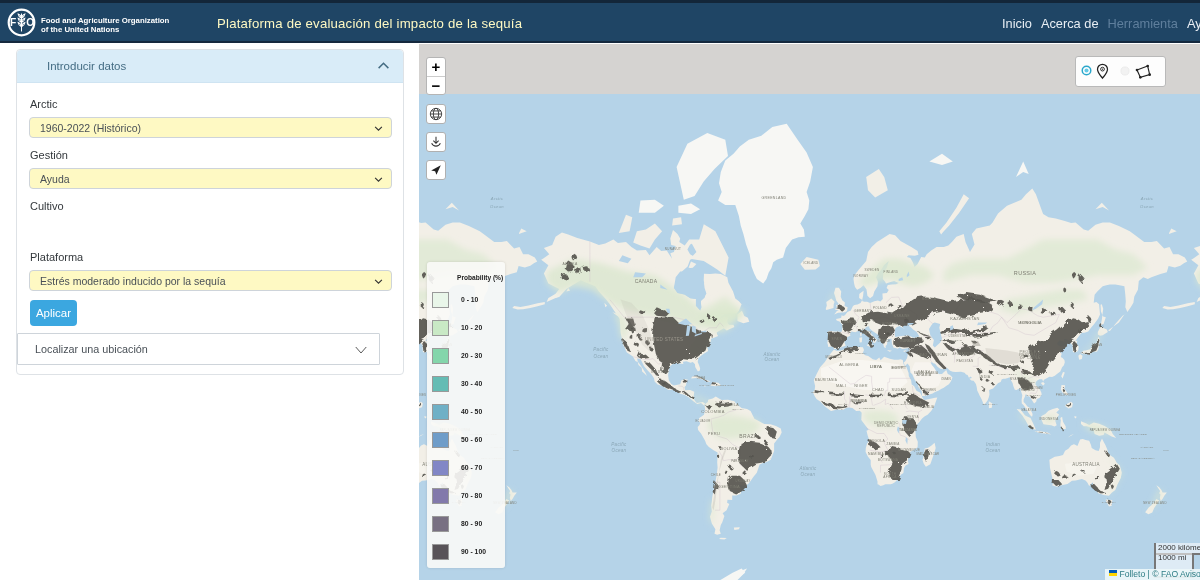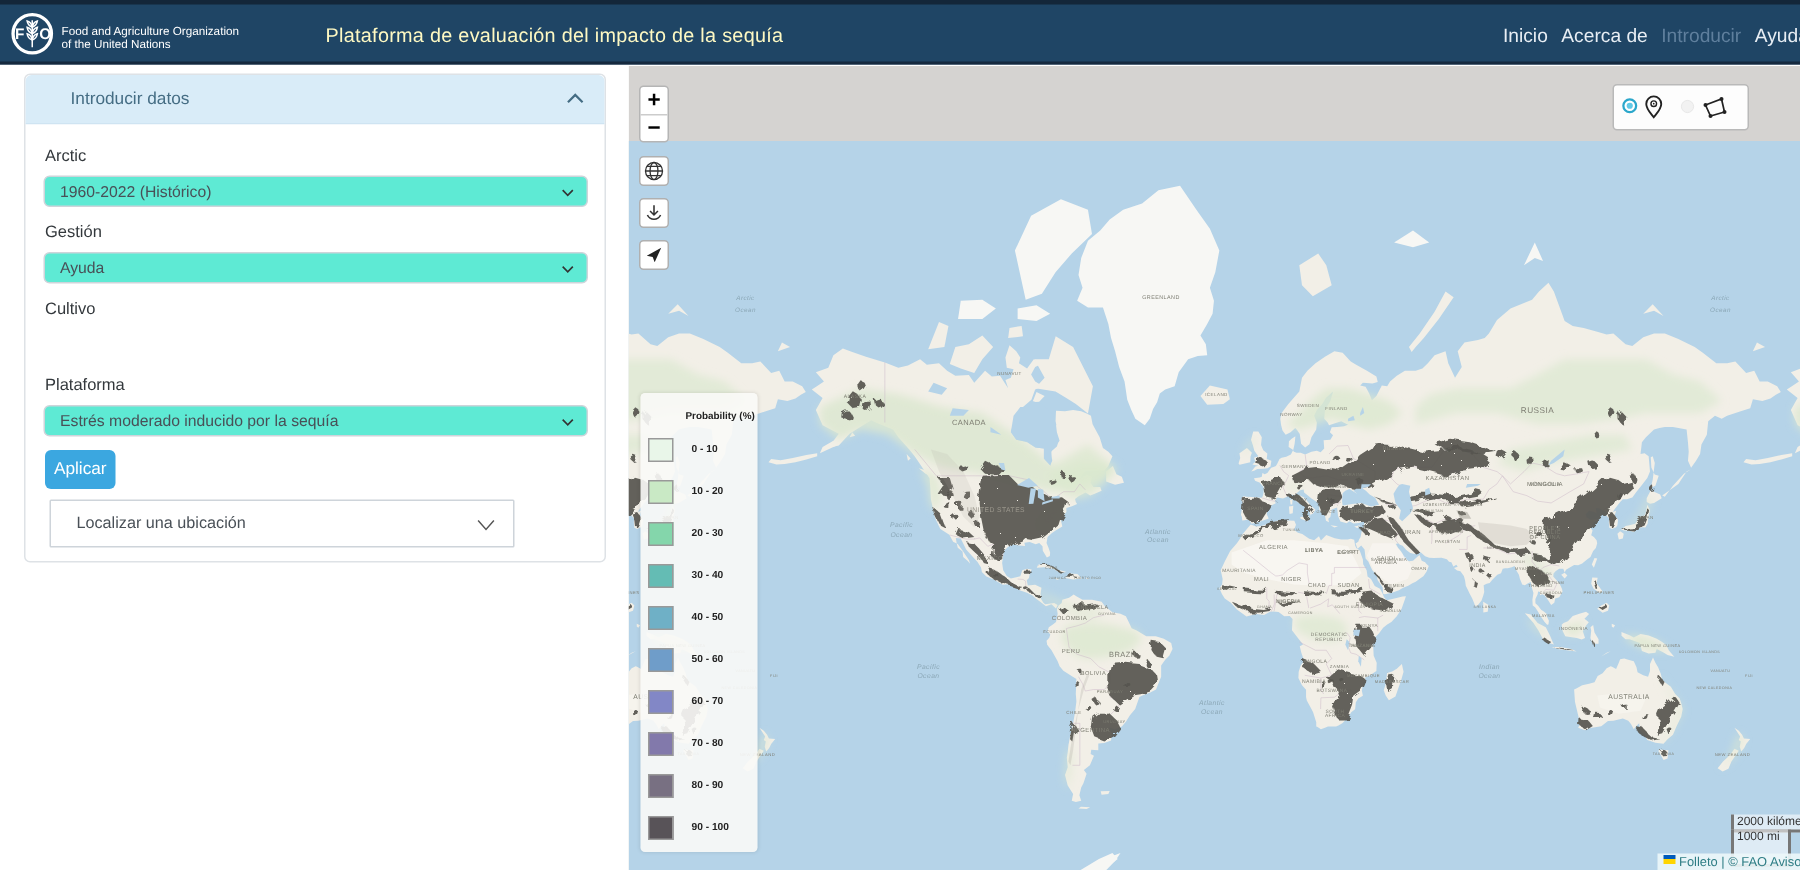--- a/index.html
+++ b/index.html
@@ -1,32 +1,32 @@
 <!DOCTYPE html>
 <html><head><meta charset="utf-8">
 <style>
 *{margin:0;padding:0;box-sizing:border-box}
 html,body{width:1200px;height:580px;overflow:hidden;font-family:"Liberation Sans",sans-serif;background:#fff}
 .hdr{position:absolute;left:0;top:0;width:1200px;height:43px;background:#1f4565;border-top:3px solid #132639;border-bottom:2px solid #15293e}
 .logo{position:absolute;left:7px;top:5px}
-.logotxt{position:absolute;left:41px;top:13px;color:#fff;font-weight:normal;font-size:7.8px;line-height:9px}
+.logotxt{position:absolute;left:41px;top:13px;color:#fff;font-weight:bold;font-size:7.8px;line-height:9px}
 .title{position:absolute;left:217px;top:13px;color:#fef9c3;font-size:13.2px;letter-spacing:0.2px}
 .nav{position:absolute;left:1002px;top:13px;font-size:12.8px;color:#e8eef4;white-space:nowrap}
 .nav span{margin-right:9px}
 .nav .dim{color:#5f7f9d}
 .card{position:absolute;left:16px;top:49px;width:388px;height:326px;background:#fff;border:1px solid #dee2e6;border-radius:4px}
 .cardhdr{position:absolute;left:0;top:0;width:100%;height:33px;background:#d9ecf8;border-bottom:1px solid #cfe4f2;border-radius:4px 4px 0 0;color:#456d84;font-size:11.5px}
 .cardhdr .t{position:absolute;left:30px;top:10px}
 .cardhdr svg{position:absolute;right:13px;top:10px}
 .lbl{position:absolute;left:13px;font-size:11px;color:#33383c}
-.sel{position:absolute;left:12px;width:363px;height:21px;border:1px solid #ced4da;border-radius:4px;font-size:10.5px;color:#495057;background:#5eead4}
+.sel{position:absolute;left:12px;width:363px;height:21px;border:1px solid #ced4da;border-radius:4px;font-size:10.5px;color:#495057;background:#fef9c3}
 .sel .tx{position:absolute;left:10px;top:4px}
 .sel .ch{position:absolute;right:8px;top:6px}
 .btn{position:absolute;left:13px;top:250px;width:47px;height:26px;background:#3ba7e0;border-radius:4px;color:#fff;font-size:11.5px;text-align:center;line-height:26px}
-.locbox{position:absolute;left:16px;top:283px;width:310px;height:32px;border:1px solid #ced4da;border-radius:1px;font-size:10.8px;color:#495057}
+.locbox{position:absolute;left:0;top:283px;width:363px;height:32px;border:1px solid #ced4da;border-radius:1px;font-size:10.8px;color:#495057}
 .map{position:absolute;left:419px;top:44px;width:781px;height:536px;overflow:hidden}
 .zoomctl{position:absolute;left:7px;top:13px;width:20px;border:1px solid #b5b5b5;border-radius:3px;background:#fff}
 .zbtn{width:18px;height:18px;text-align:center;font-size:15px;font-weight:bold;color:#000;line-height:17px}
 .zbtn.b{border-top:1px solid #ccc}
 .sqbtn{position:absolute;left:7px;width:20px;height:20px;border:1px solid #b0b0b0;border-radius:3px;background:#fff;text-align:center}
 .pinbox{position:absolute;right:34px;top:12px;width:91px;height:31px;background:#fdfdfd;border:1px solid #b9b9b9;border-radius:3px}
 .legend{position:absolute;left:8px;top:218px;width:78px;height:306px;background:rgba(250,250,247,0.9);border-radius:3px;box-shadow:0 0 3px rgba(0,0,0,0.12)}
 .legend .lt{position:absolute;left:30px;top:12px;font-size:6.6px;font-weight:bold;color:#222;white-space:nowrap}
 .lrow{position:absolute;left:5px;width:70px;height:28px}
 .lrow .sw{position:absolute;left:0;top:2px;width:17px;height:16px;border:1px solid #999}
@@ -47,21 +47,21 @@
         <path d="M17 12 q-3.5-1.5 -4-5 q3.5 1 4 5"></path>
         <path d="M17 12 q3.5-1.5 4-5 q-3.5 1 -4 5"></path>
    <path d="M17 17 q-3.5-1.5 -4-5 q3.5 1 4 5"></path>
         <path d="M17 17 q3.5-1.5 4-5 q-3.5 1 -4 5"></path>
    <path d="M17 22 q-3.5-1.5 -4-5 q3.5 1 4 5"></path>
         <path d="M17 22 q3.5-1.5 4-5 q-3.5 1 -4 5"></path>
   </g>
  </svg>
  <div class="logotxt">Food and Agriculture Organization<br>of the United Nations</div>
  <div class="title">Plataforma de evaluación del impacto de la sequía</div>
- <div class="nav"><span>Inicio</span><span>Acerca de</span><span class="dim">Introducir</span><span>Ayuda</span></div>
+ <div class="nav"><span>Inicio</span><span>Acerca de</span><span class="dim">Herramienta</span><span>Ayuda</span></div>
 </div>
 
 <div class="card">
  <div class="cardhdr">
       <span class="t">Introducir datos</span>
   <svg width="13" height="13" viewBox="0 0 16 16">
         <path d="M2 10 L8 4 L14 10" fill="none" stroke="#456d84" stroke-width="1.8"></path>
       </svg>
  </div>
  <div class="lbl" style="top:48px">Arctic</div>

